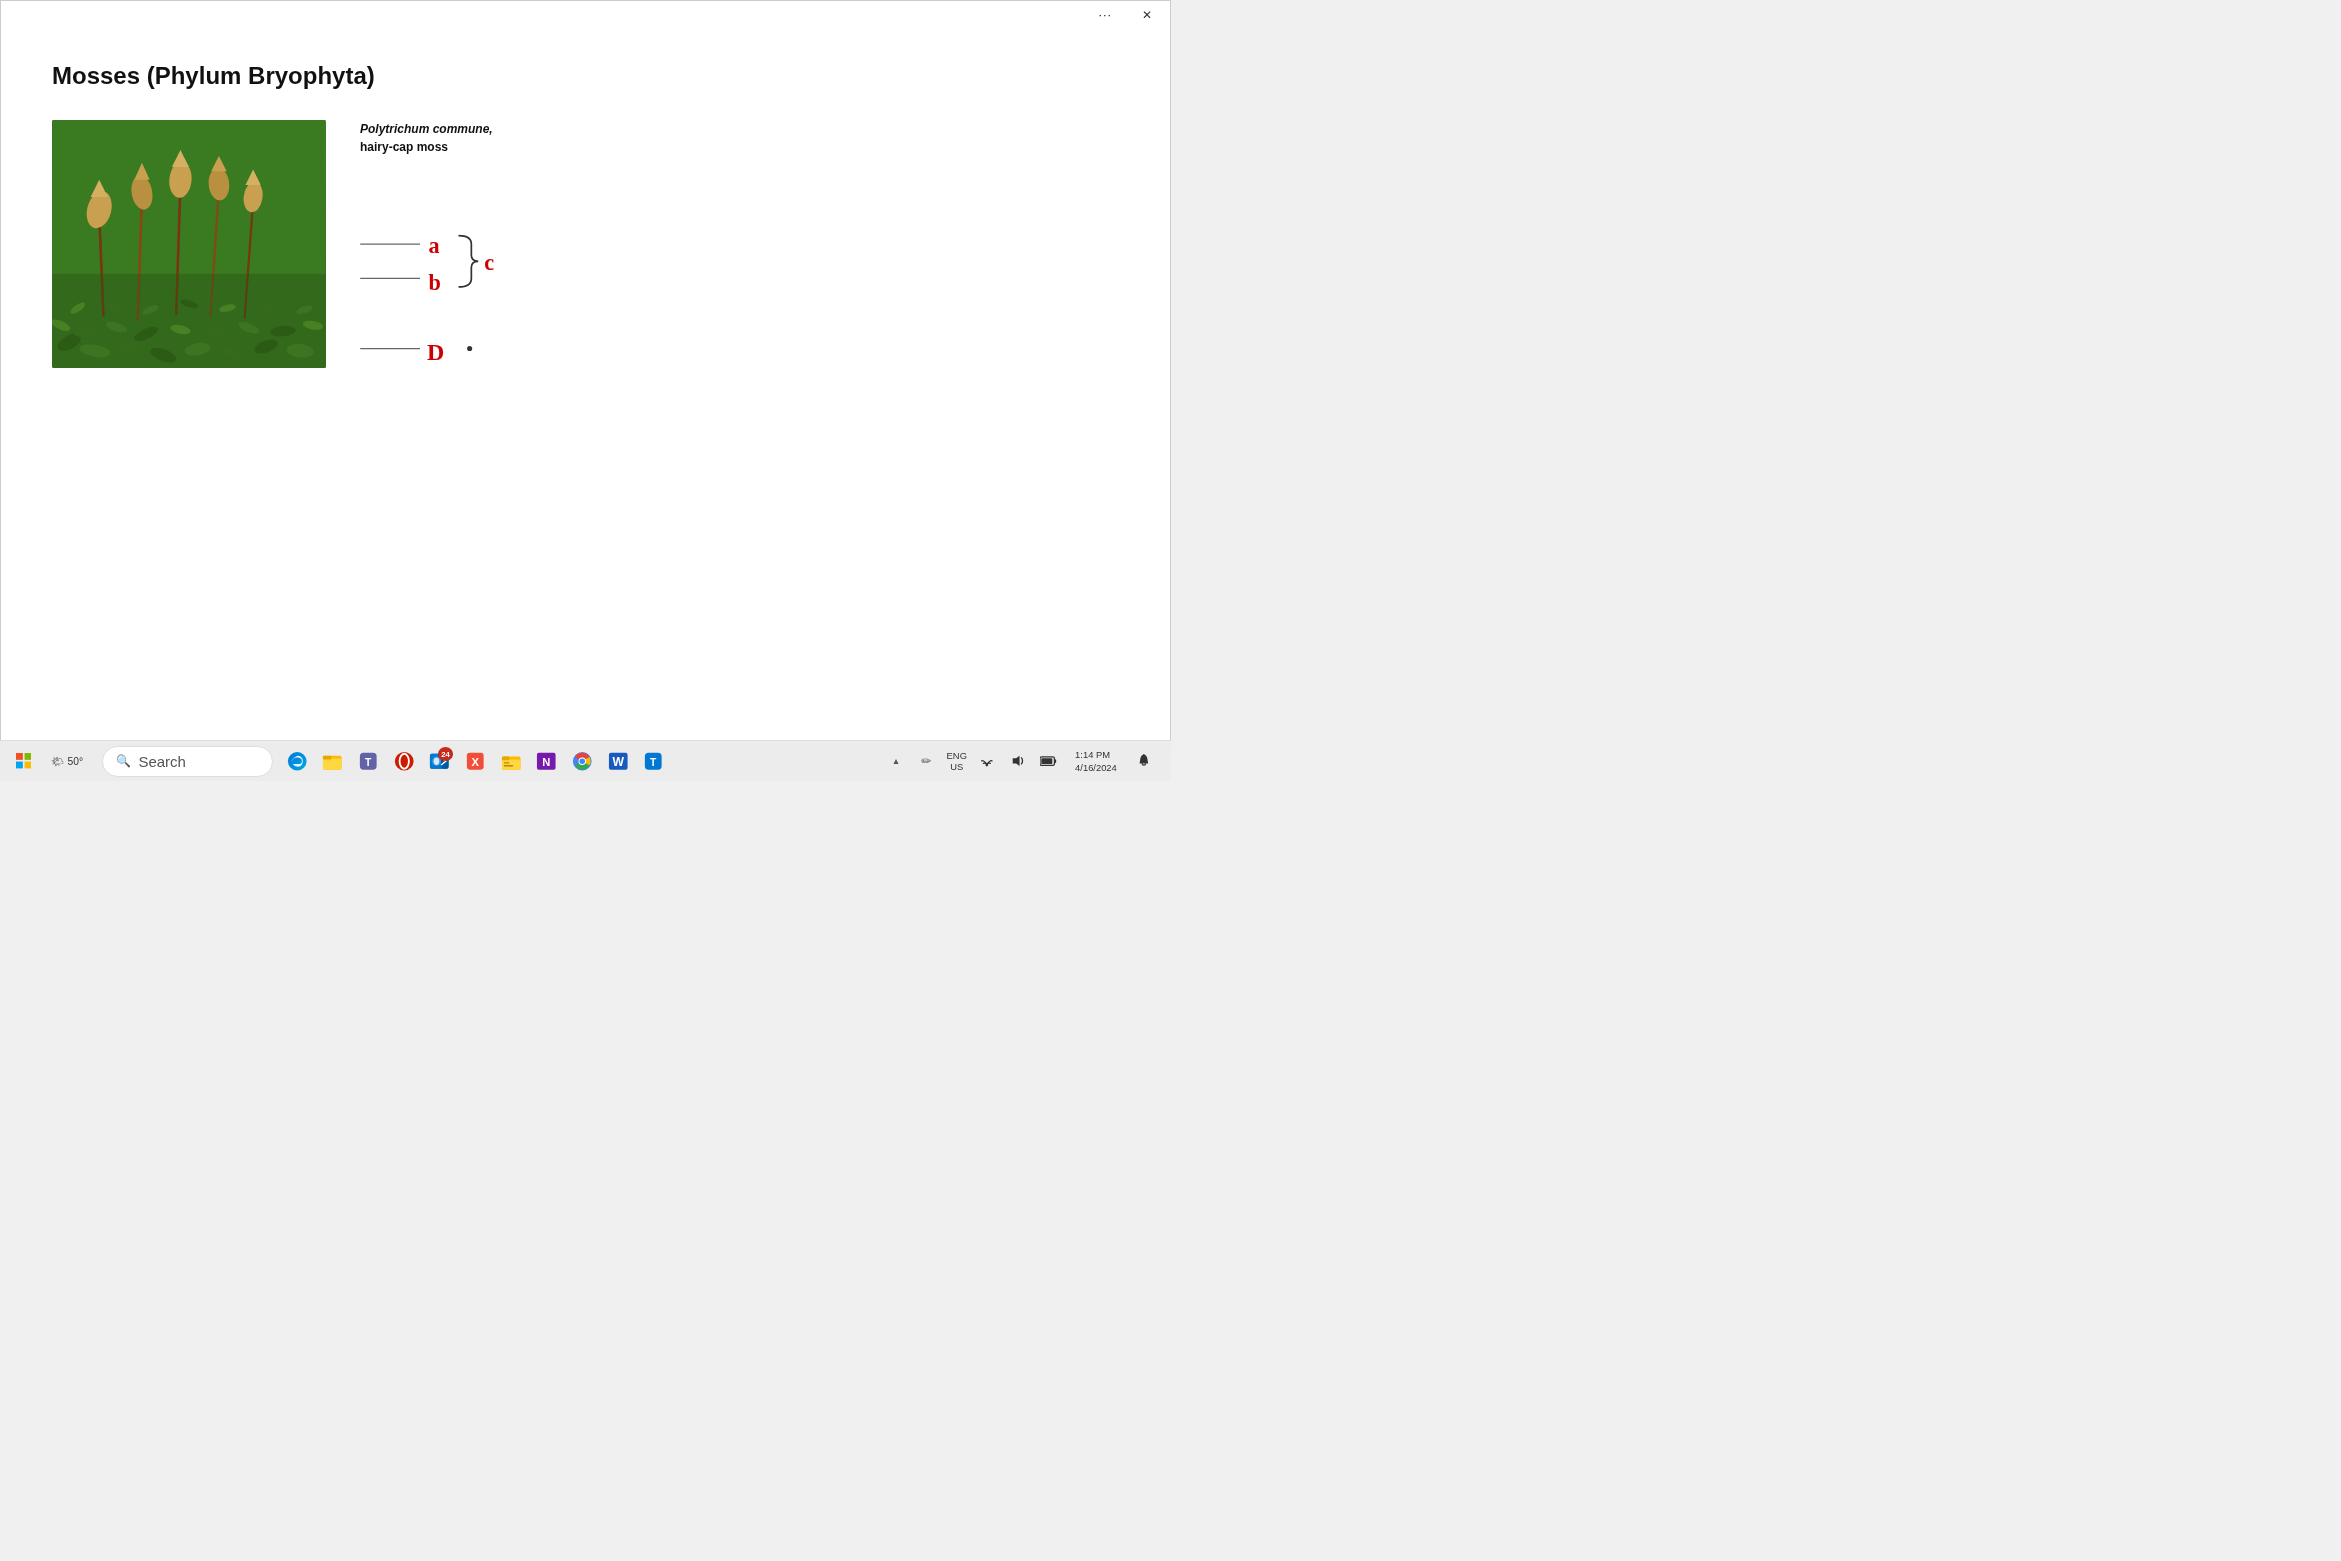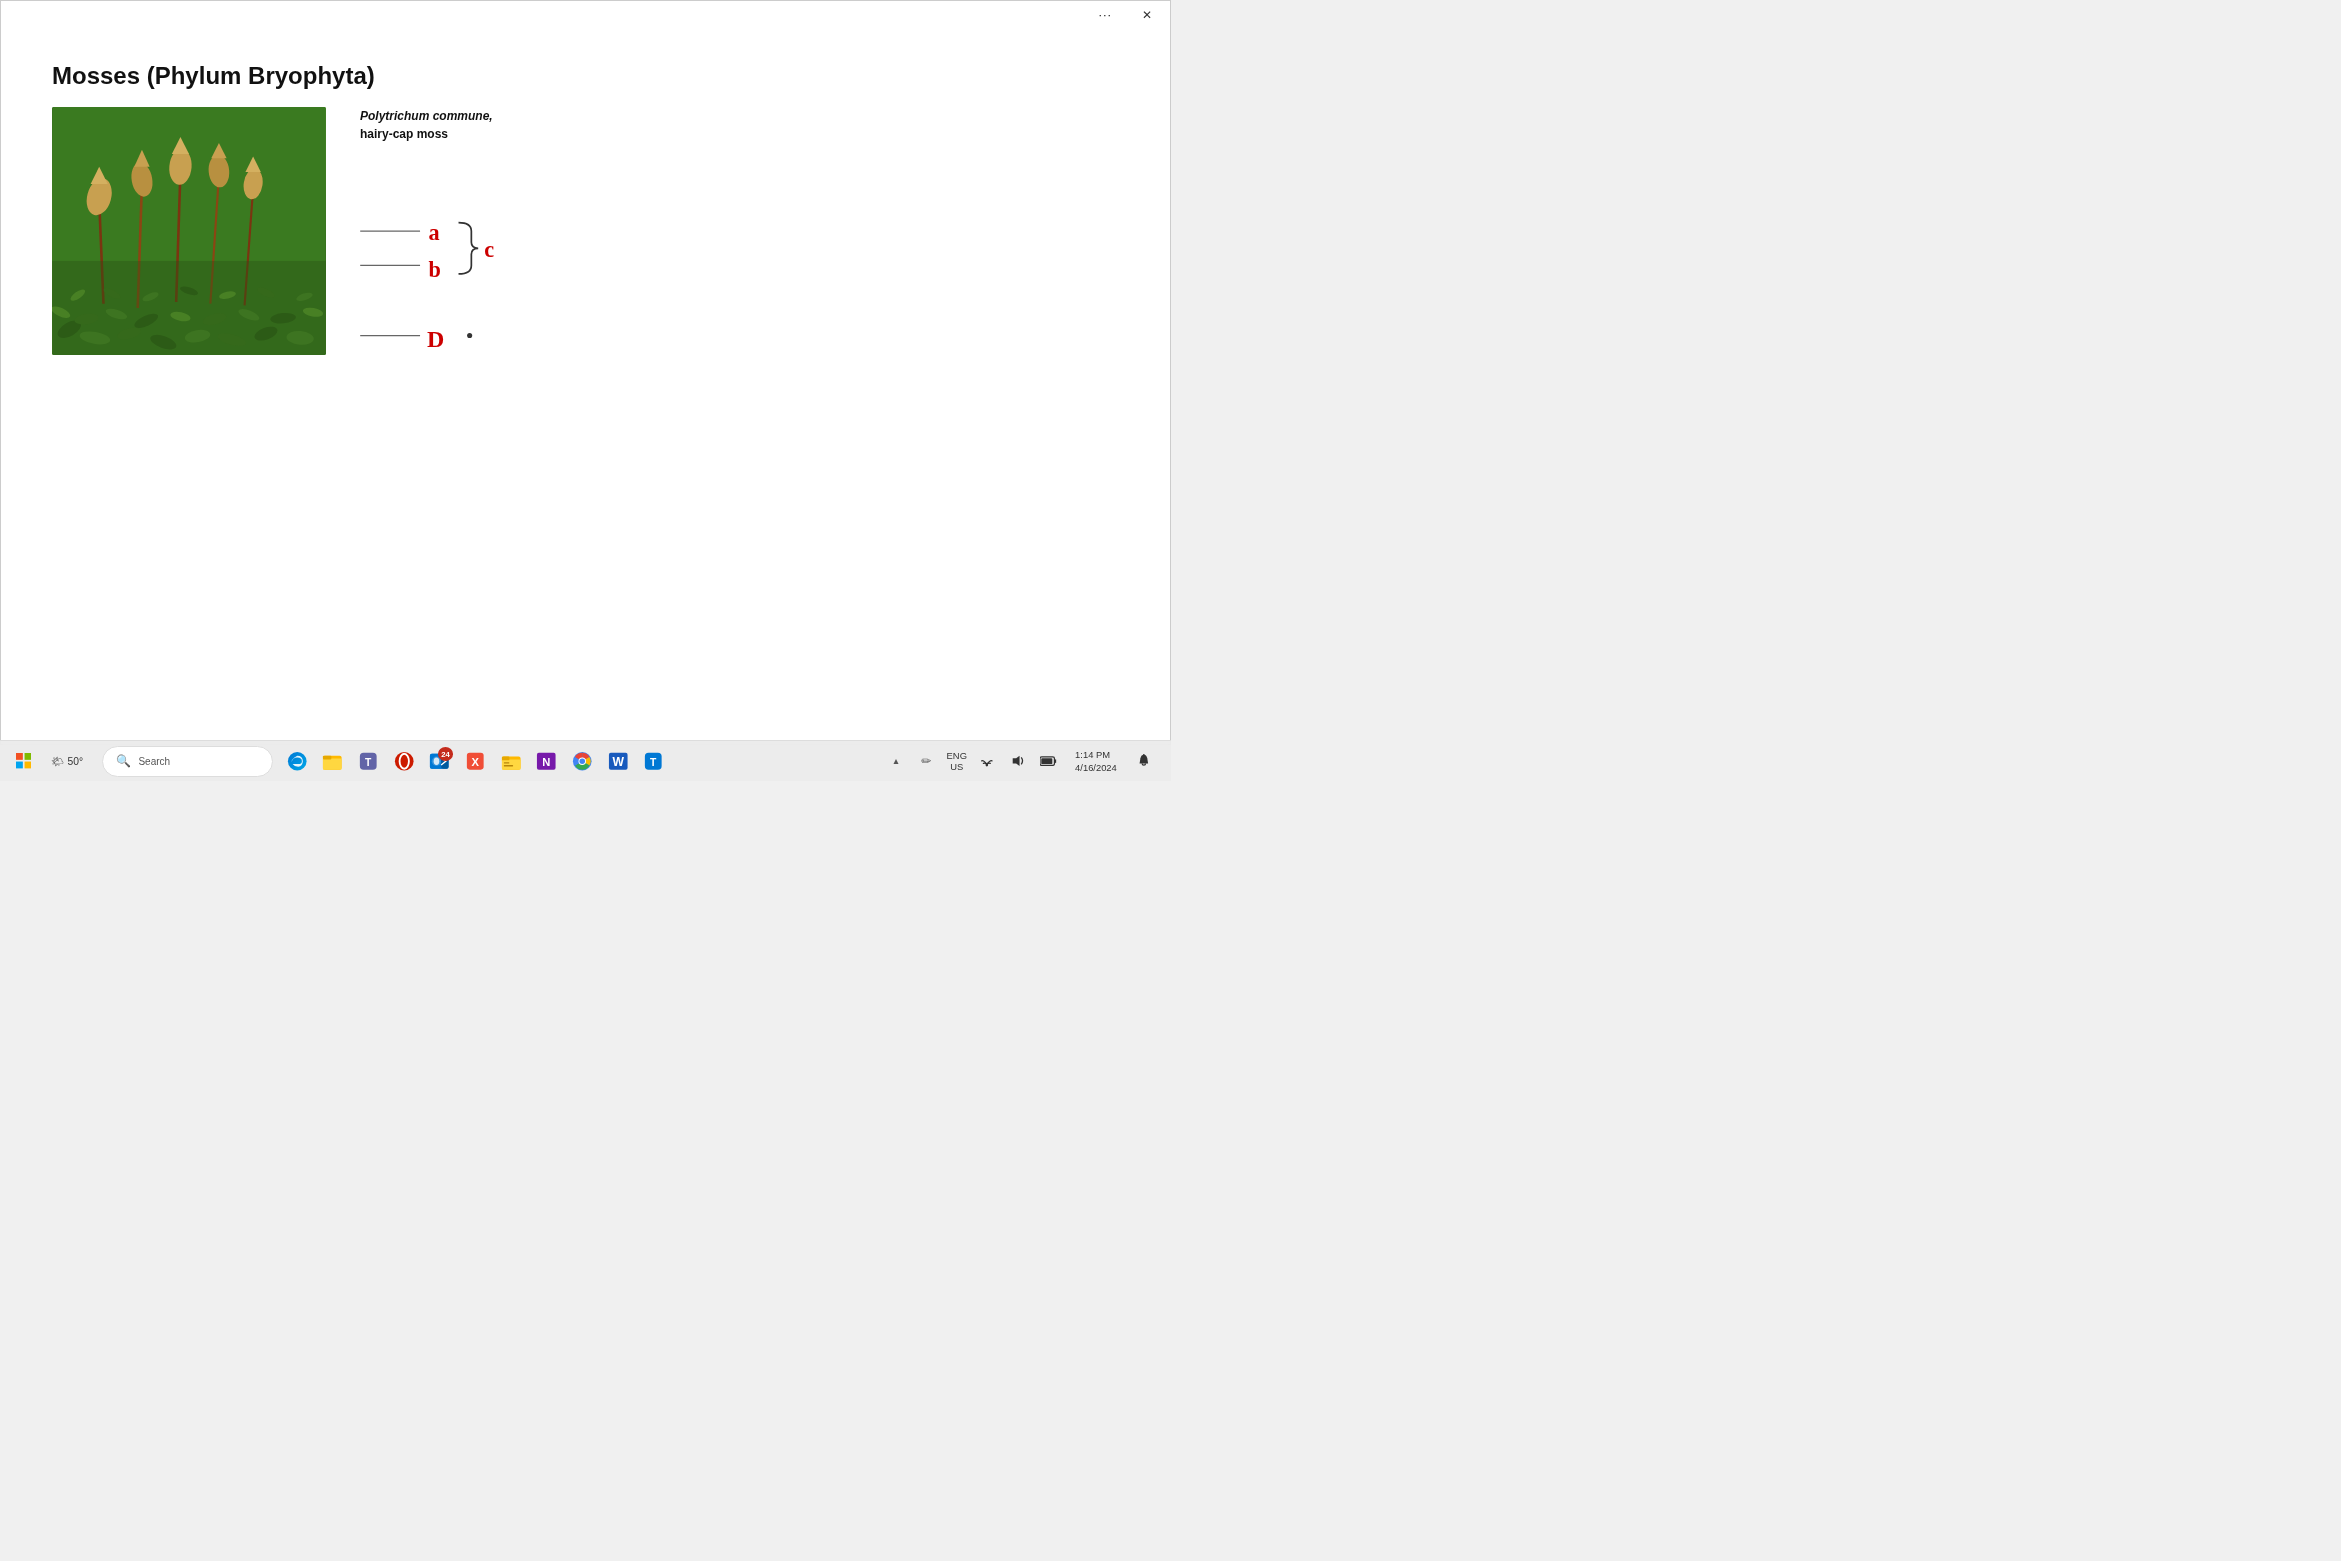--- a/index.html
+++ b/index.html
@@ -57,21 +57,21 @@
       right: 0;
       bottom: 0;
       background: white;
       padding: 34px 51px;
     }
 
     .slide-title {
       font-size: 24px;
       font-weight: bold;
       color: #111;
-      margin-bottom: 17px;
+      margin-bottom: 30px;
     }
 
     .slide-body {
       display: flex;
       gap: 34px;
       align-items: flex-start;
       position: relative;
     }
 
     
@@ -149,21 +149,21 @@
       border: 0.9px solid #ddd;
       border-radius: 17px;
       padding: 3.4px 13.7px;
       gap: 6.8px;
       min-width: 171px;
       height: 31px;
       margin-left: 3.4px;
     }
 
     .taskbar-search-text {
-      font-size: 10px;
+      font-size: 15px;
       color: #555;
     }
 
     .taskbar-icons {
       display: flex;
       align-items: center;
       gap: 1.7px;
       margin-left: 3.4px;
     }
 

